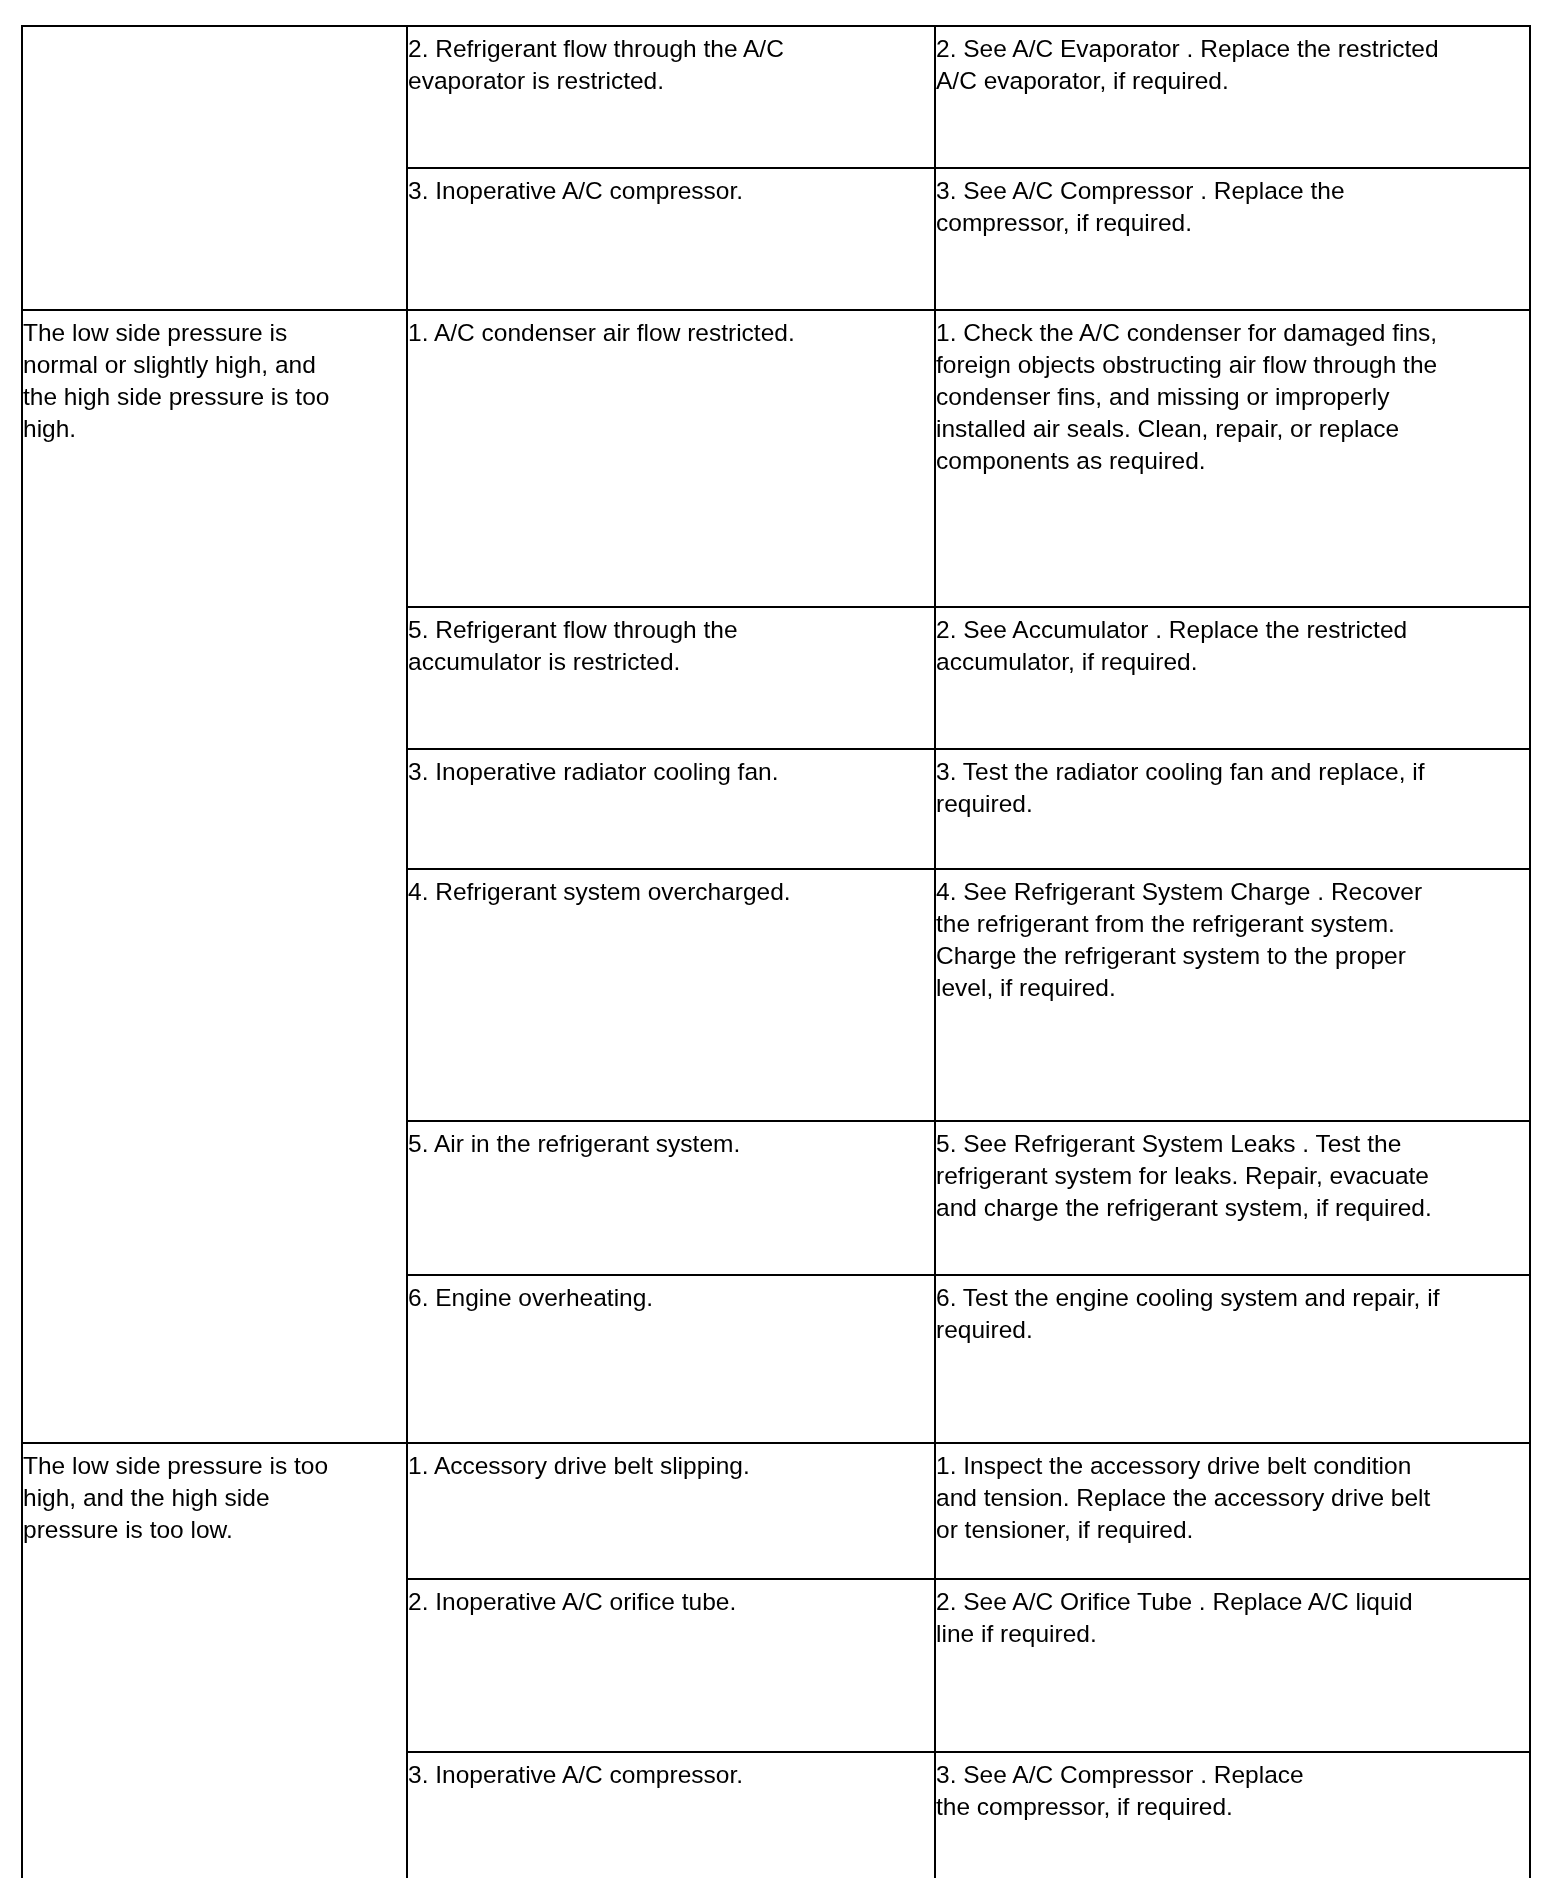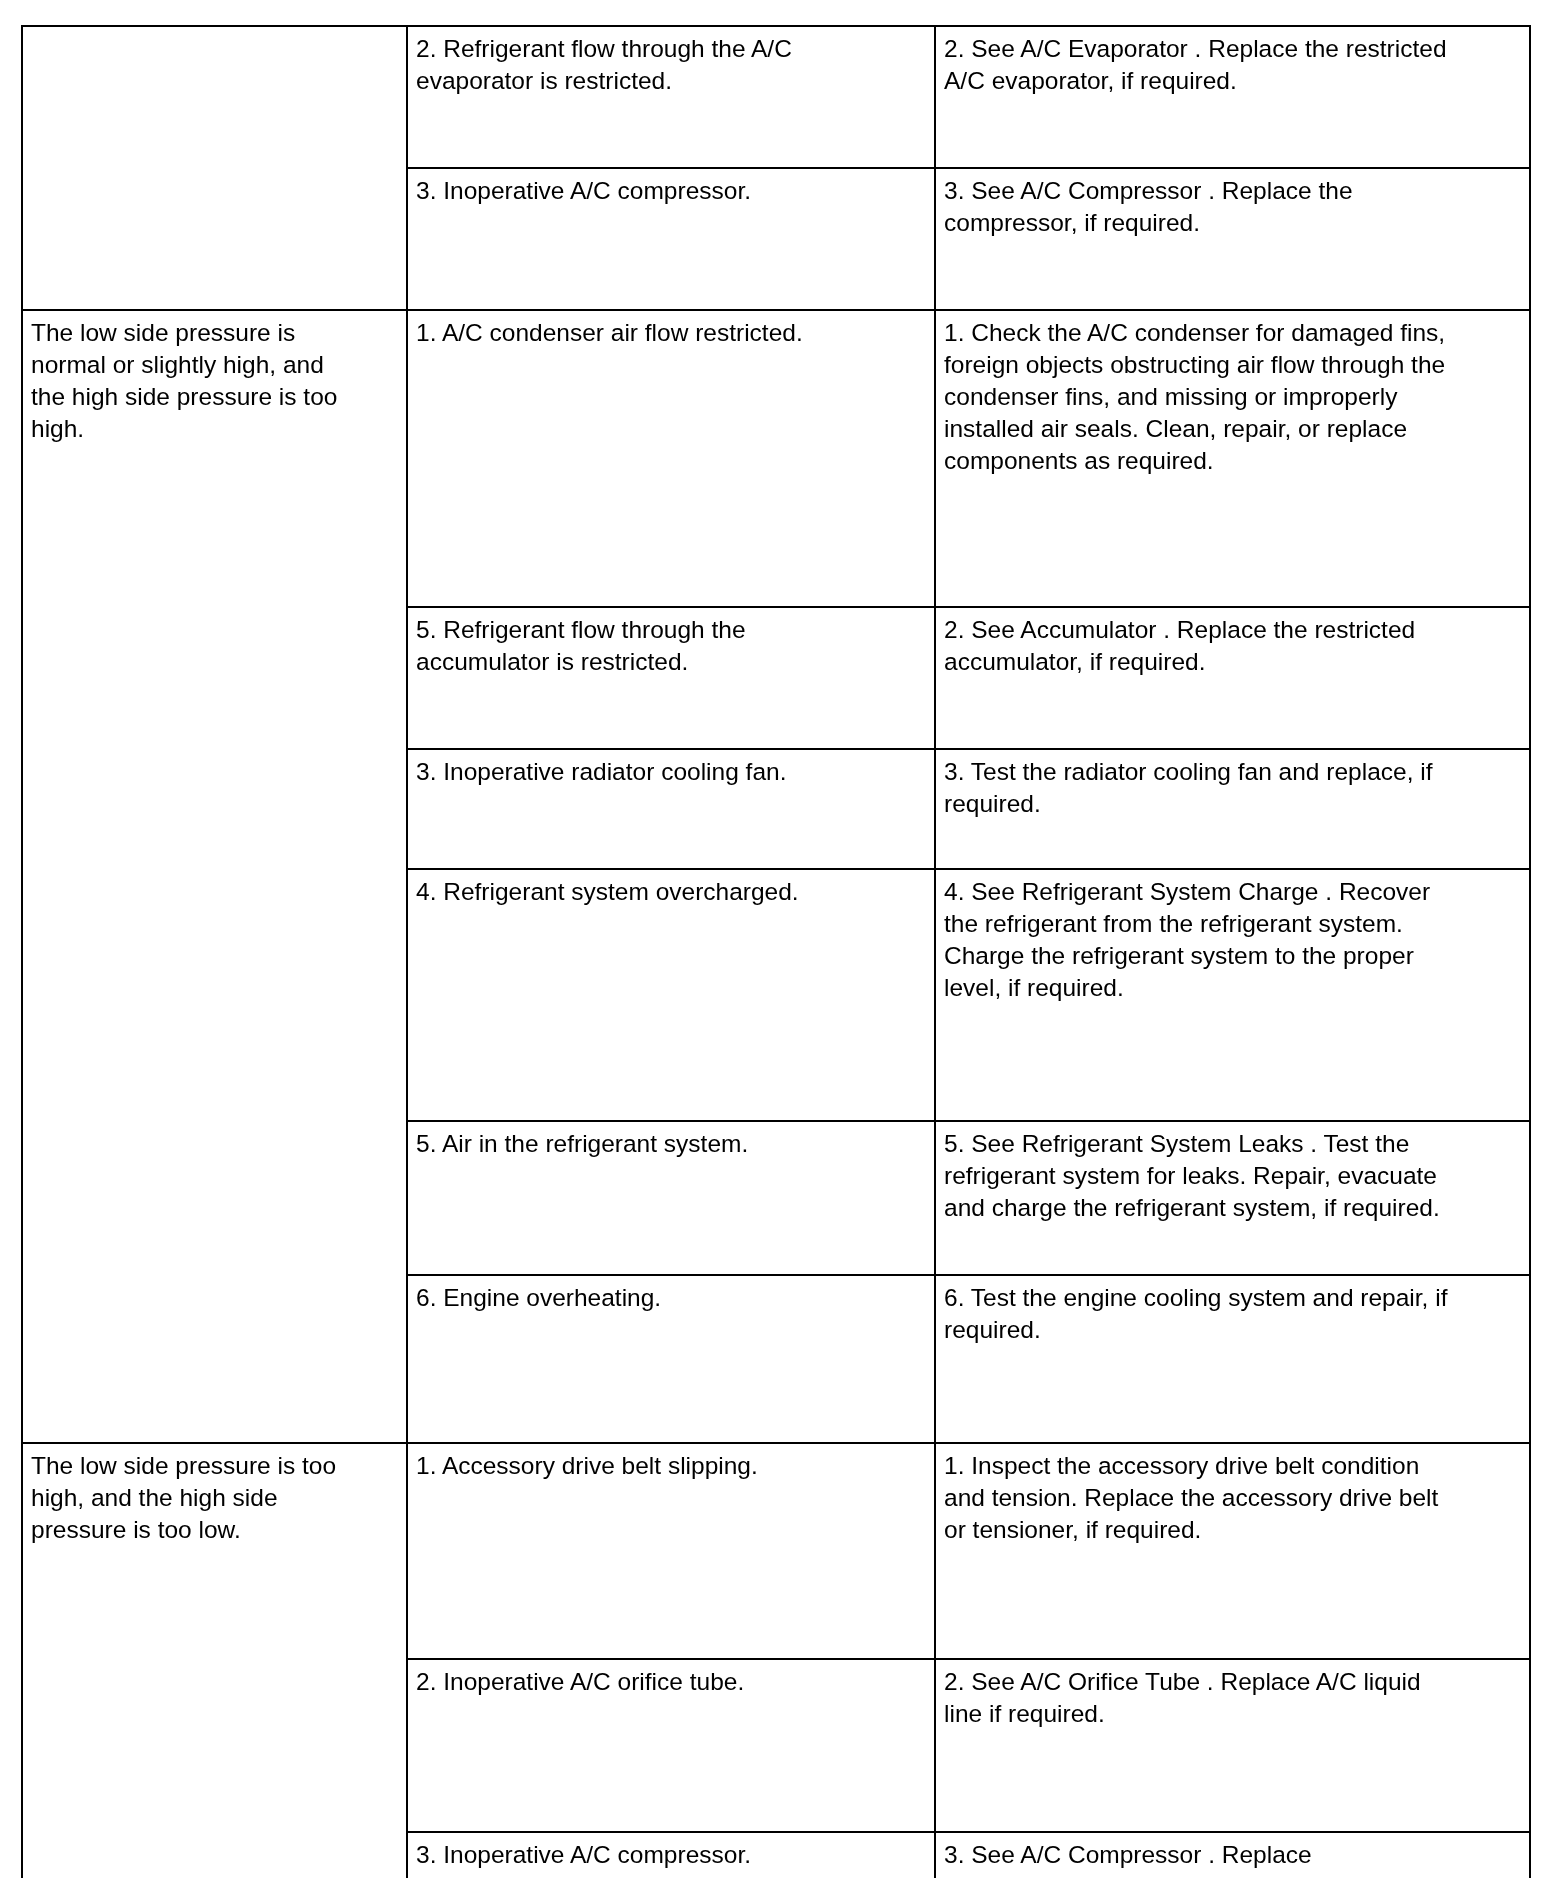--- a/index.html
+++ b/index.html
@@ -1,21 +1,21 @@
 <!DOCTYPE html>
 <html><head>
 <meta charset="utf-8">
 <style>
   html, body { margin: 0; padding: 0; background: #ffffff; }
   body { width: 1568px; height: 1878px; position: relative; overflow: hidden;
          font-family: "Liberation Sans", sans-serif; color: #000; }
   #diag-table { position: absolute; left: 21px; top: 25px; width: 1508px;
                 border-collapse: collapse; table-layout: fixed; }
   #diag-table td { border: 2.5px solid #000; vertical-align: top;
-                   padding: 6px 4px 4px 8px; font-size: 24.5px; line-height: 32px;
+                   padding: 6px 4px 4px 0; font-size: 24.5px; line-height: 32px;
                    white-space: pre-line; box-sizing: border-box; }
   col.c1 { width: 385px; }
   col.c2 { width: 528px; }
   col.c3 { width: 595px; }
 </style>
 </head>
 <body>
 
 <table id="diag-table">
   <colgroup>
@@ -73,21 +73,21 @@
       <td>5. See Refrigerant System Leaks . Test the
  refrigerant system for leaks. Repair, evacuate
  and charge the refrigerant system, if required.</td>
     </tr>
     <tr style="height:168px">
       <td>6. Engine overheating.</td>
       <td>6. Test the engine cooling system and repair, if
 required.</td>
     </tr>
 
-    <tr style="height:216px">
+    <tr style="height:136px">
       <td rowspan="3">The low side pressure is too
 high, and the high side
 pressure is too low.</td>
       <td>1. Accessory drive belt slipping.</td>
       <td>1. Inspect the accessory drive belt condition
 and tension. Replace the accessory drive belt
 or tensioner, if required.</td>
     </tr>
     <tr style="height:173px">
       <td>2. Inoperative A/C orifice tube.</td>

